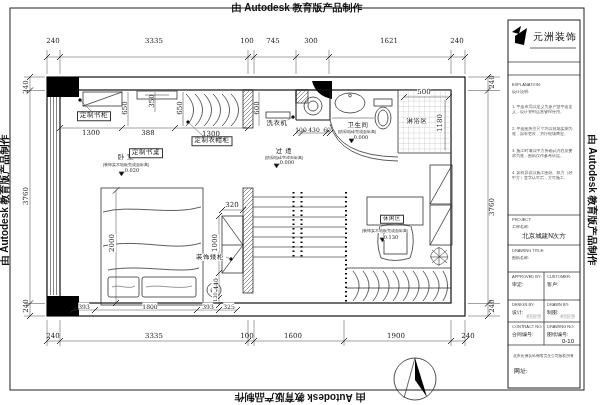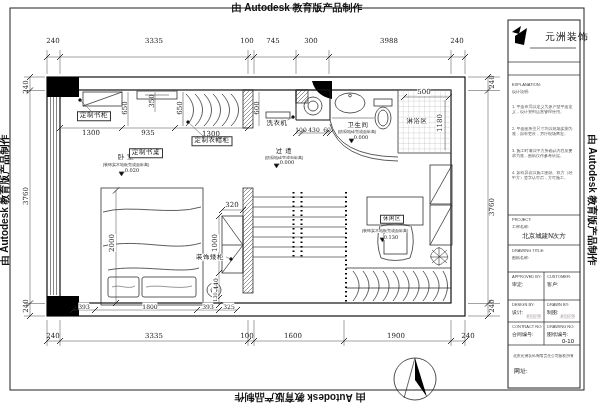--- a/index.html
+++ b/index.html
@@ -24,21 +24,21 @@
   .rotl{transform:translate(-50%,-50%) rotate(-90deg);}
   .rotr{transform:translate(-50%,-50%) rotate(90deg);}
   .title{position:absolute;font-size:20px;letter-spacing:4px;color:#000;white-space:nowrap;
          transform:translate(-50%,0);border-bottom:2px solid #000;padding:0 6px 3px 6px;}
   
   .tb{position:absolute;font-size:4px;color:#444;white-space:nowrap;line-height:1;}
   .tbn{position:absolute;font-size:4px;color:#555;width:62px;line-height:1.35;white-space:normal;}
   .tbv{position:absolute;font-size:6.5px;color:#111;white-space:nowrap;transform:translate(-50%,-50%);}
   .tbl5{font-size:5px;color:#222;}
   .sign{position:absolute;font-size:5px;color:#b0a8a8;white-space:nowrap;}
-  .logo-text{position:absolute;font-size:10px;color:#111;letter-spacing:1px;white-space:nowrap;margin-left:12px;}
+  .logo-text{position:absolute;font-size:10px;color:#111;letter-spacing:1px;white-space:nowrap;}
 </style>
 </head>
 <body>
 
 <div id="stage">
 
 <svg width="600" height="405" viewBox="0 0 600 405" style="position:absolute;left:0;top:0">
   <defs>
     <pattern id="hatch" width="4" height="4" patternUnits="userSpaceOnUse">
       <path d="M0,4 L4,0" stroke="#555" stroke-width="0.6"></path>
@@ -317,21 +317,21 @@
 <span class="edge" style="left:297px;top:8px">由 Autodesk 教育版产品制作</span>
 <span class="edge flip" style="left:300px;top:397px">由 Autodesk 教育版产品制作</span>
 <span class="edge rotl" style="left:5px;top:200px">由 Autodesk 教育版产品制作</span>
 <span class="edge rotr" style="left:592px;top:200px">由 Autodesk 教育版产品制作</span>
 
 <span class="d" style="left:53px;top:41px">240</span>
 <span class="d" style="left:154px;top:41px">3335</span>
 <span class="d" style="left:247px;top:41px">100</span>
 <span class="d" style="left:273px;top:41px">745</span>
 <span class="d" style="left:311px;top:41px">300</span>
-<span class="d" style="left:389px;top:41px">3988</span>
+<span class="d" style="left:389px;top:41px">1621</span>
 <span class="d" style="left:457px;top:41px">240</span>
 
 <span class="d" style="left:53px;top:336px">240</span>
 <span class="d" style="left:154px;top:336px">3335</span>
 <span class="d" style="left:247px;top:336px">100</span>
 <span class="d" style="left:293px;top:336px">1600</span>
 <span class="d" style="left:396px;top:336px">1900</span>
 <span class="d" style="left:468px;top:336px">240</span>
 
 <span class="d r" style="left:26px;top:87px">240</span>
@@ -339,21 +339,21 @@
 <span class="d r" style="left:26px;top:306px">240</span>
 <span class="d r" style="left:492px;top:82px">240</span>
 <span class="d r" style="left:492px;top:207px">3760</span>
 <span class="d r" style="left:492px;top:306px">240</span>
 
 <span class="d r" style="left:125px;top:108px">650</span>
 <span class="d r" style="left:152px;top:101px">350</span>
 <span class="d r" style="left:180px;top:108px">650</span>
 <span class="d r" style="left:257px;top:108px">600</span>
 <span class="d" style="left:91px;top:133px">1300</span>
-<span class="d" style="left:148px;top:133px">935</span>
+<span class="d" style="left:148px;top:133px">388</span>
 <span class="d" style="left:211px;top:134px">1300</span>
 <span class="d" style="left:424px;top:92px;background:#fff">500</span>
 <span class="d r" style="left:440px;top:123px;background:#fff">1180</span>
 <span class="d" style="left:301px;top:129px;font-size:6px">100</span>
 <span class="d" style="left:314px;top:129px;font-size:6px">430</span>
 <span class="d" style="left:327px;top:129px;font-size:6px">60</span>
 <span class="d r" style="left:112px;top:243px;background:#fff">2000</span>
 <span class="d" style="left:232px;top:205px">320</span>
 <span class="d r" style="left:215px;top:243px;background:#fff">1000</span>
 <span class="d r" style="left:215px;top:284px;background:#fff;font-size:6px">440</span>

